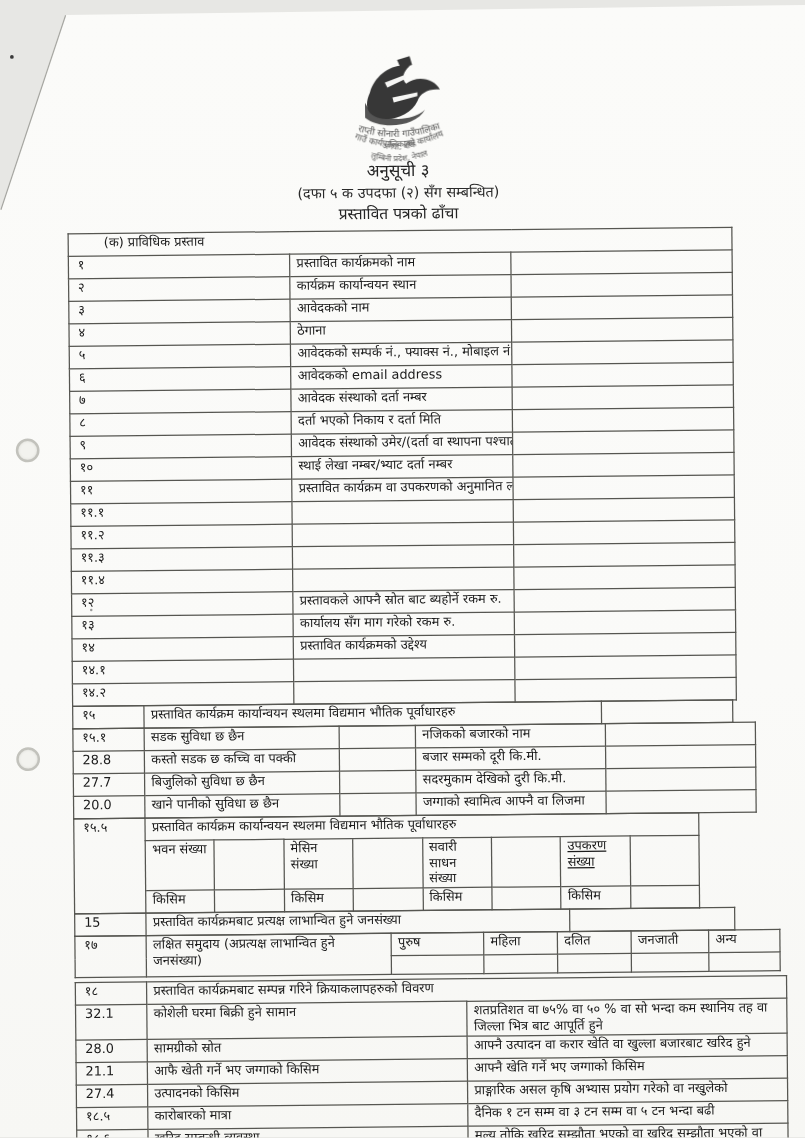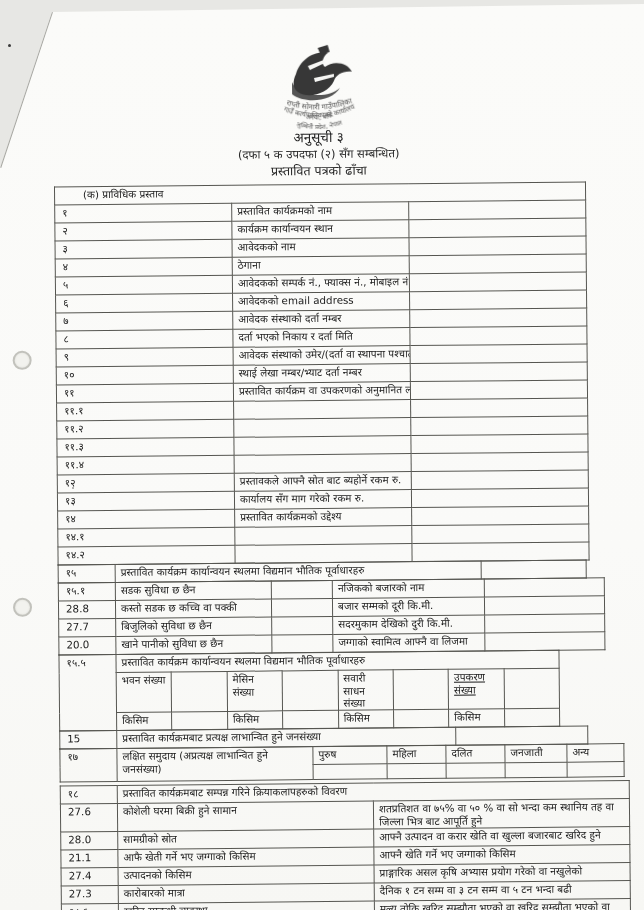--- a/index.html
+++ b/index.html
@@ -299,41 +299,41 @@
           </tr>
         </tbody>
       </table>
       <table class="tblG">
         <tbody>
           <tr>
             <td class="num" style="width:46px">१८</td>
             <td colspan="2">प्रस्तावित कार्यक्रमबाट सम्पन्न गरिने क्रियाकलापहरुको विवरण</td>
           </tr>
           <tr>
-            <td class="num" style="width:46px">27.6</td>
+            <td class="num" style="width:46px">32.1</td>
             <td style="width:208px">कोशेली घरमा बिक्री हुने सामान</td>
             <td class="wrap" style="width:316px">शतप्रतिशत वा ७५% वा ५० % वा सो भन्दा कम स्थानिय तह वा जिल्ला भित्र बाट आपूर्ति हुने</td>
           </tr>
           <tr>
             <td class="num" style="width:46px">28.0</td>
             <td style="width:208px">सामग्रीको स्रोत</td>
             <td class="wrap" style="width:316px">आफ्नै उत्पादन वा करार खेति वा खुल्ला बजारबाट खरिद हुने</td>
           </tr>
           <tr>
             <td class="num" style="width:46px">21.1</td>
             <td style="width:208px">आफै खेती गर्ने भए जग्गाको किसिम</td>
             <td class="wrap" style="width:316px">आफ्नै खेति गर्ने भए जग्गाको किसिम</td>
           </tr>
           <tr>
             <td class="num" style="width:46px">27.4</td>
             <td style="width:208px">उत्पादनको किसिम</td>
             <td class="wrap" style="width:316px">प्राङ्गारिक असल कृषि अभ्यास प्रयोग गरेको वा नखुलेको</td>
           </tr>
           <tr>
-            <td class="num" style="width:46px">27.3</td>
+            <td class="num" style="width:46px">१८.५</td>
             <td style="width:208px">कारोबारको मात्रा</td>
             <td class="wrap" style="width:316px">दैनिक १ टन सम्म वा ३ टन सम्म वा ५ टन भन्दा बढी</td>
           </tr>
           <tr>
             <td class="num" style="width:46px">१८.६</td>
             <td style="width:208px">खरिद सम्बन्धी व्यवस्था</td>
             <td class="wrap" style="width:316px">मूल्य तोकि खरिद सम्झौता भएको वा खरिद सम्झौता भएको वा खरिद सम्झौता नभएको</td>
           </tr>
         </tbody>
       </table>

